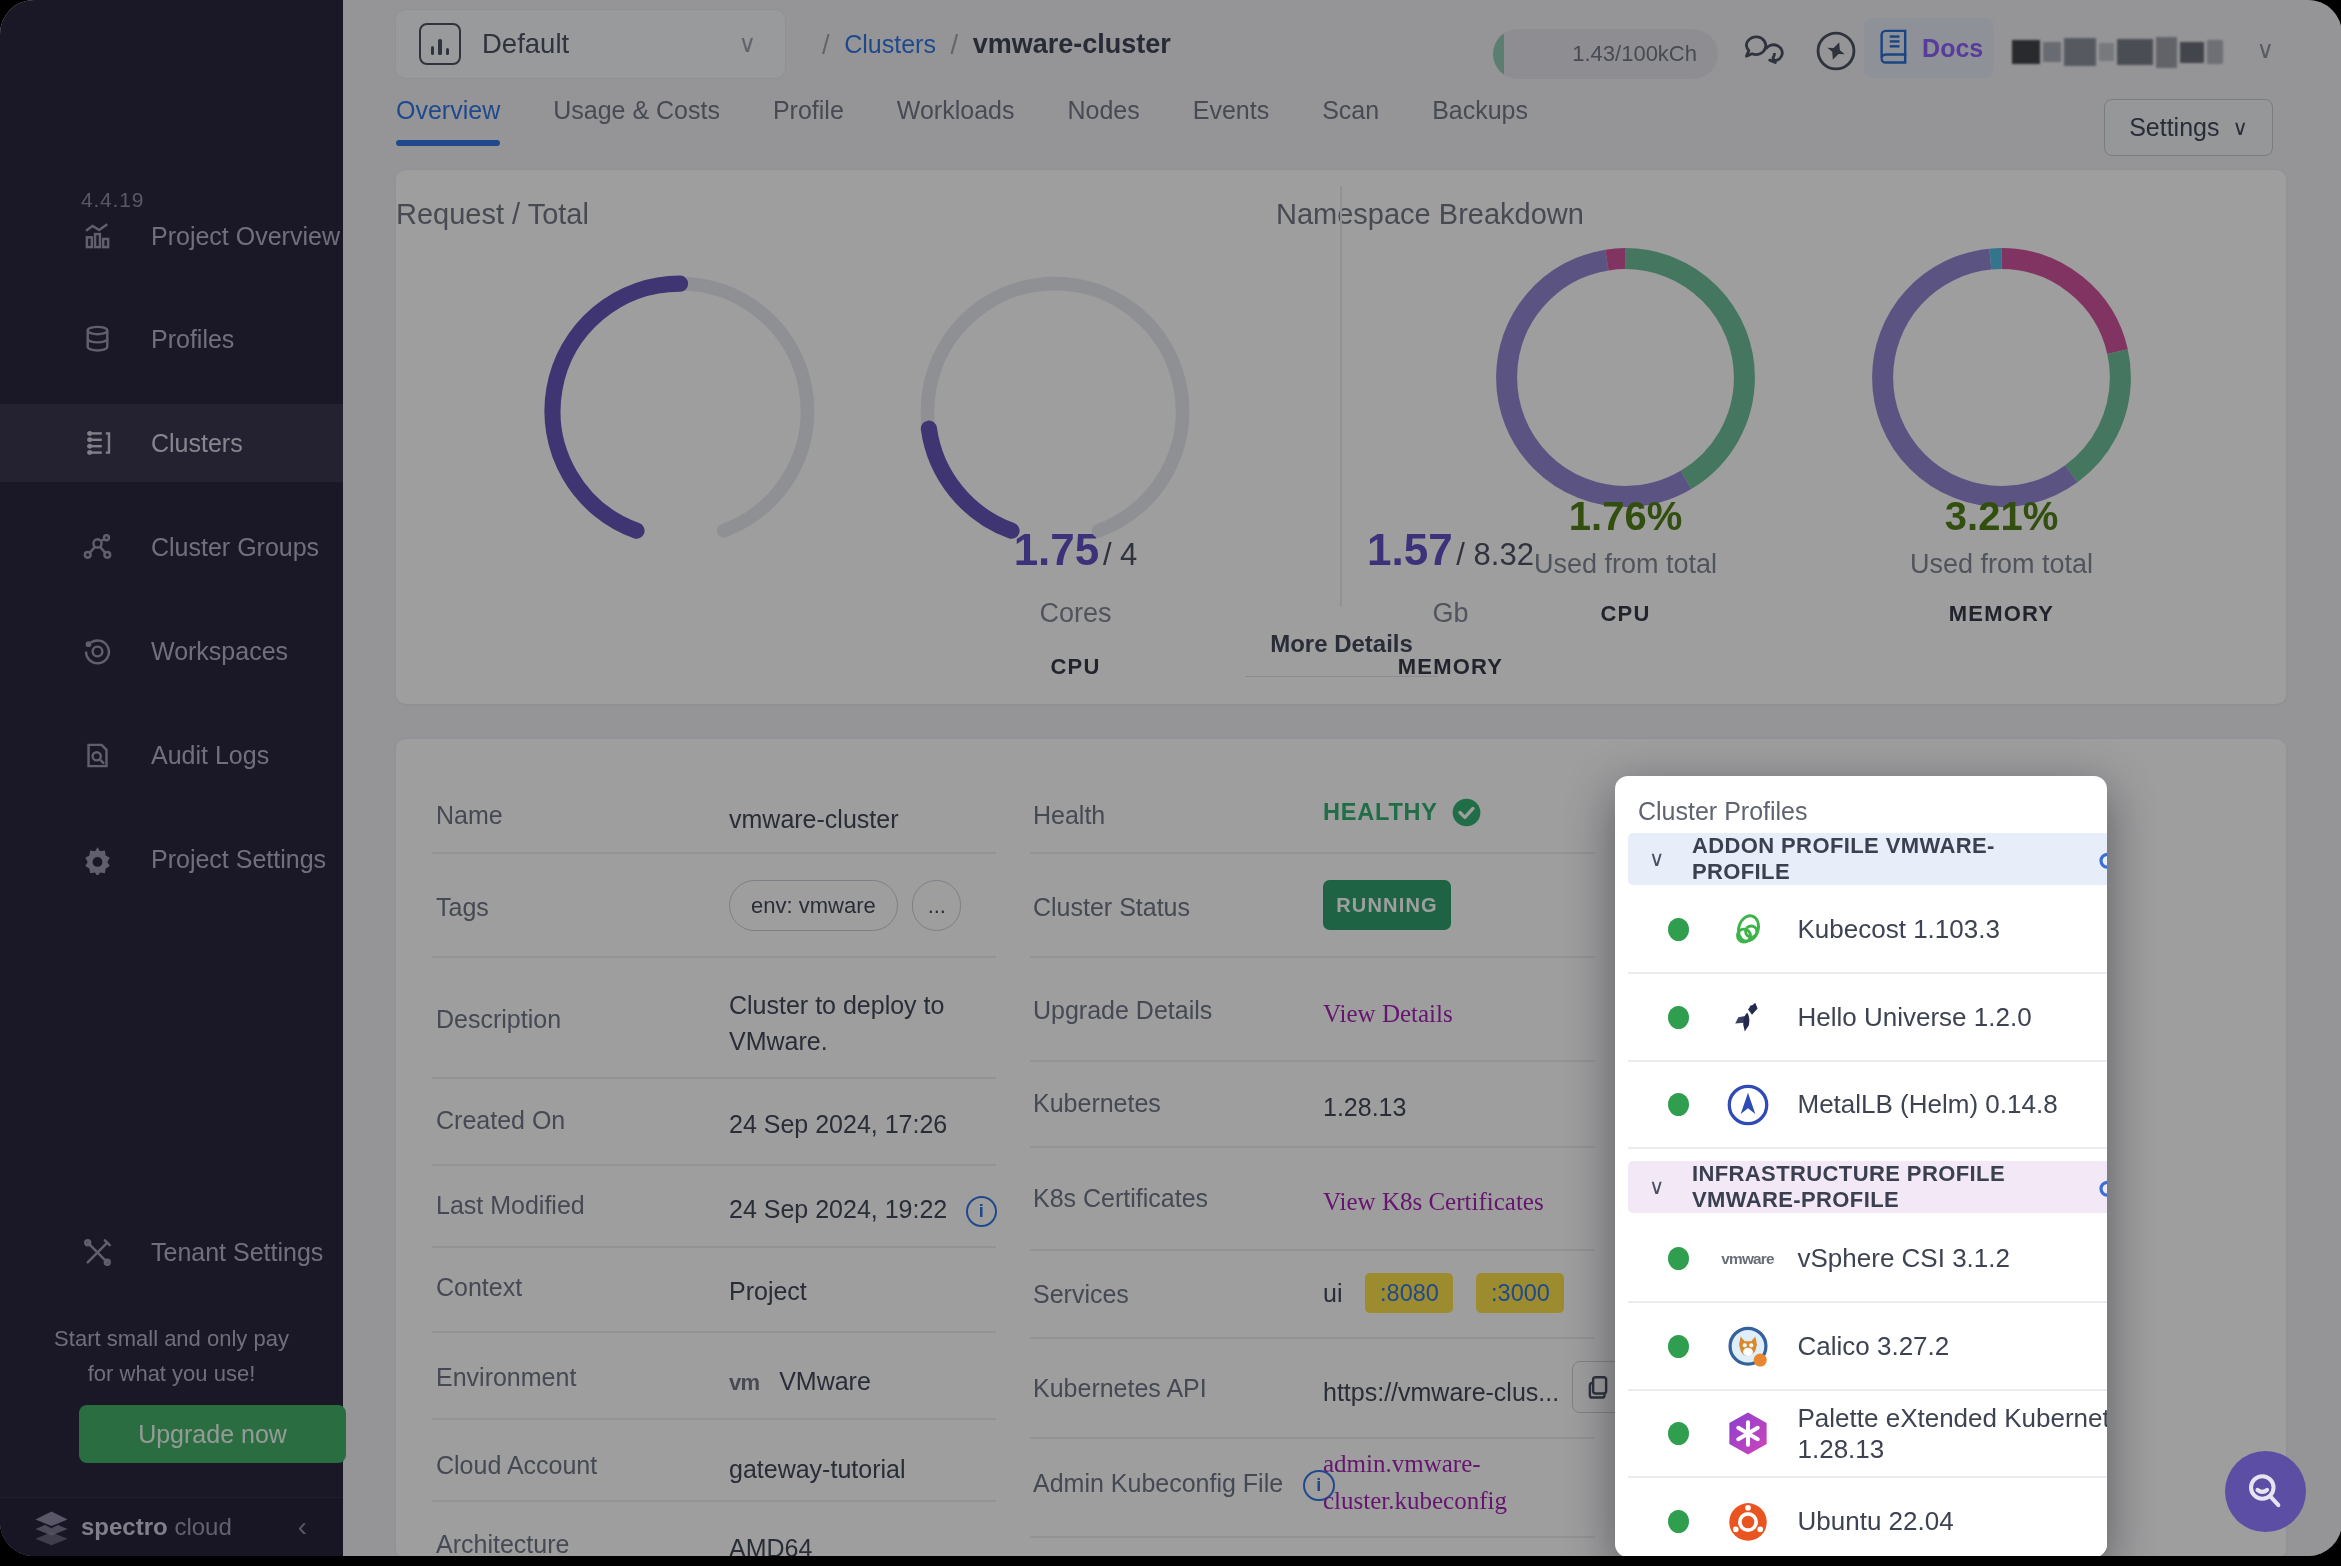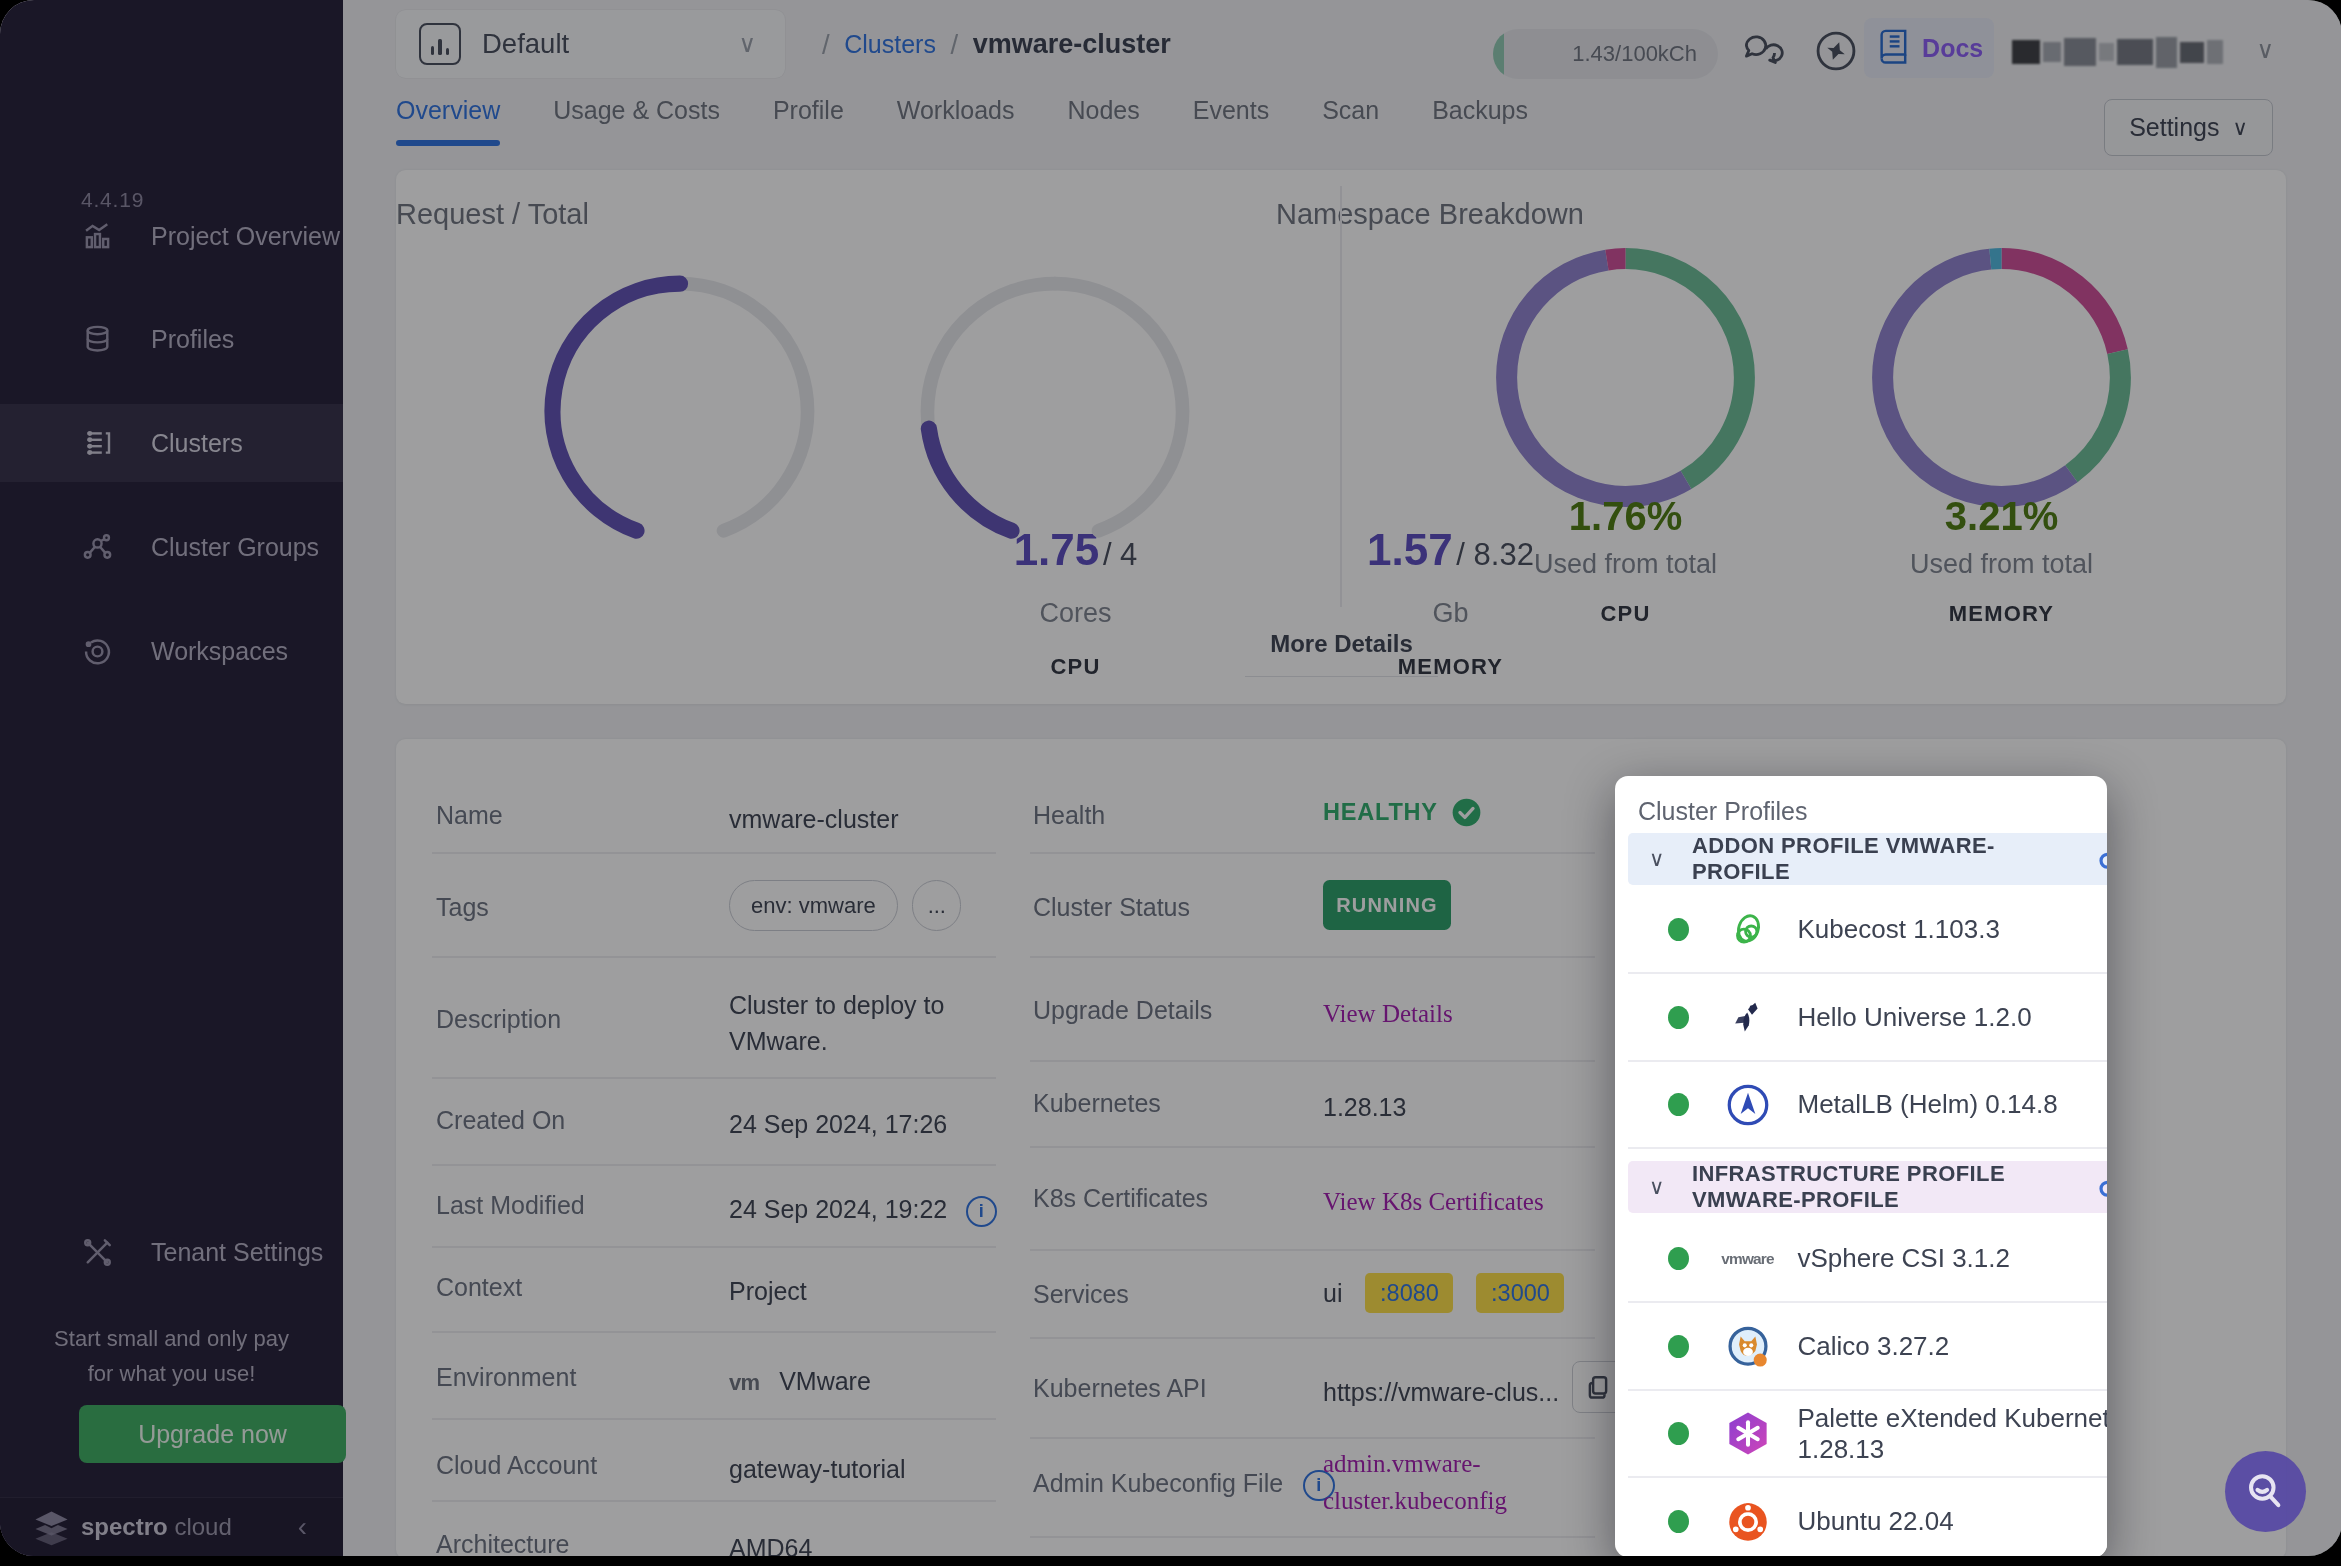--- a/index.html
+++ b/index.html
@@ -182,20 +182,43 @@
         <svg width="31" height="31" viewBox="0 0 38 38">
             <g stroke="#9a95ad" stroke-width="3" fill="none">
         <circle cx="19" cy="19" r="6"></circle>
               <path d="M5,19 a14,14 0 1 0 6,-11"></path>
               <circle cx="8" cy="10" r="2" fill="#9a95ad"></circle>
             </g>
           </svg>
       </span>
       <span class="nlabel">Workspaces</span>
     </div>
+    <div class="nav-item" style="top:716px">
+      <span class="nico">
+        <svg width="31" height="31" viewBox="0 0 38 38">
+            <g stroke="#9a95ad" stroke-width="3" fill="none">
+        <path d="M8,6 h16 l6,6 v20 h-22 z"></path>
+              <circle cx="18" cy="20" r="5"></circle>
+              <path d="M22,24 l5,5"></path>
+            </g>
+          </svg>
+      </span>
+      <span class="nlabel">Audit Logs</span>
+    </div>
+    <div class="nav-item" style="top:820px">
+      <span class="nico">
+        <svg width="31" height="31" viewBox="0 0 38 38">
+            <g fill="#9a95ad">
+        <path d="M19,4 l3,5 6,-1 1,6 5,3 -3,5 3,5 -5,3 -1,6 -6,-1 -3,5 -3,-5 -6,1 -1,-6 -5,-3 3,-5 -3,-5 5,-3 1,-6 6,1 z"></path>
+        <circle cx="19" cy="22" r="6" fill="#241e37"></circle>
+            </g>
+          </svg>
+      </span>
+      <span class="nlabel">Project Settings</span>
+    </div>
 
     <div class="nav-item" style="top:1213px">
       <span class="nico">
         <svg width="31" height="31" viewBox="0 0 38 38">
             <g stroke="#9a95ad" stroke-width="3" fill="none" stroke-linecap="round">
         <path d="M7,7 L31,31"></path>
               <path d="M31,7 L7,31"></path>
               <circle cx="7" cy="7" r="3"></circle>
               <circle cx="31" cy="31" r="3"></circle>
         <path d="M28,4 l6,6"></path>

